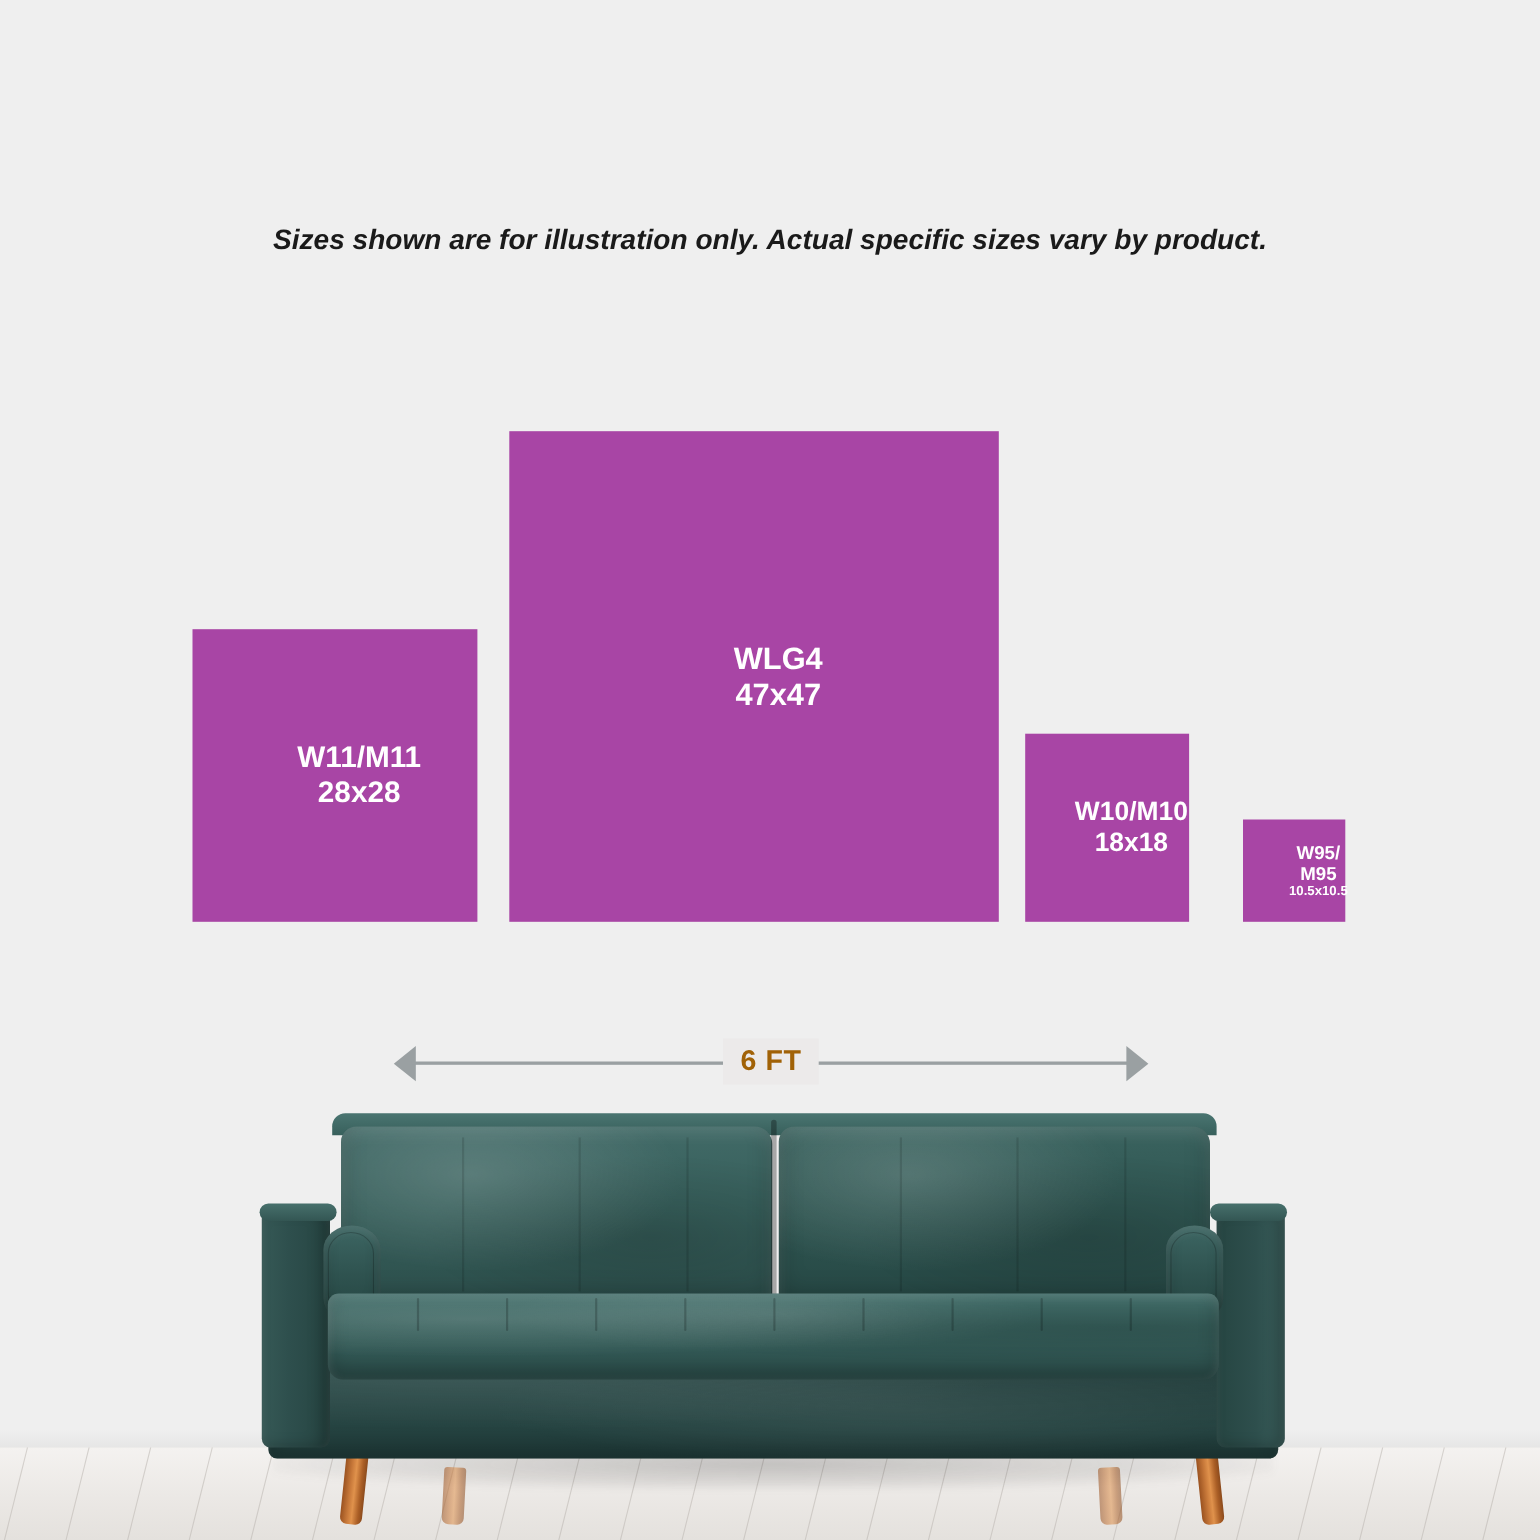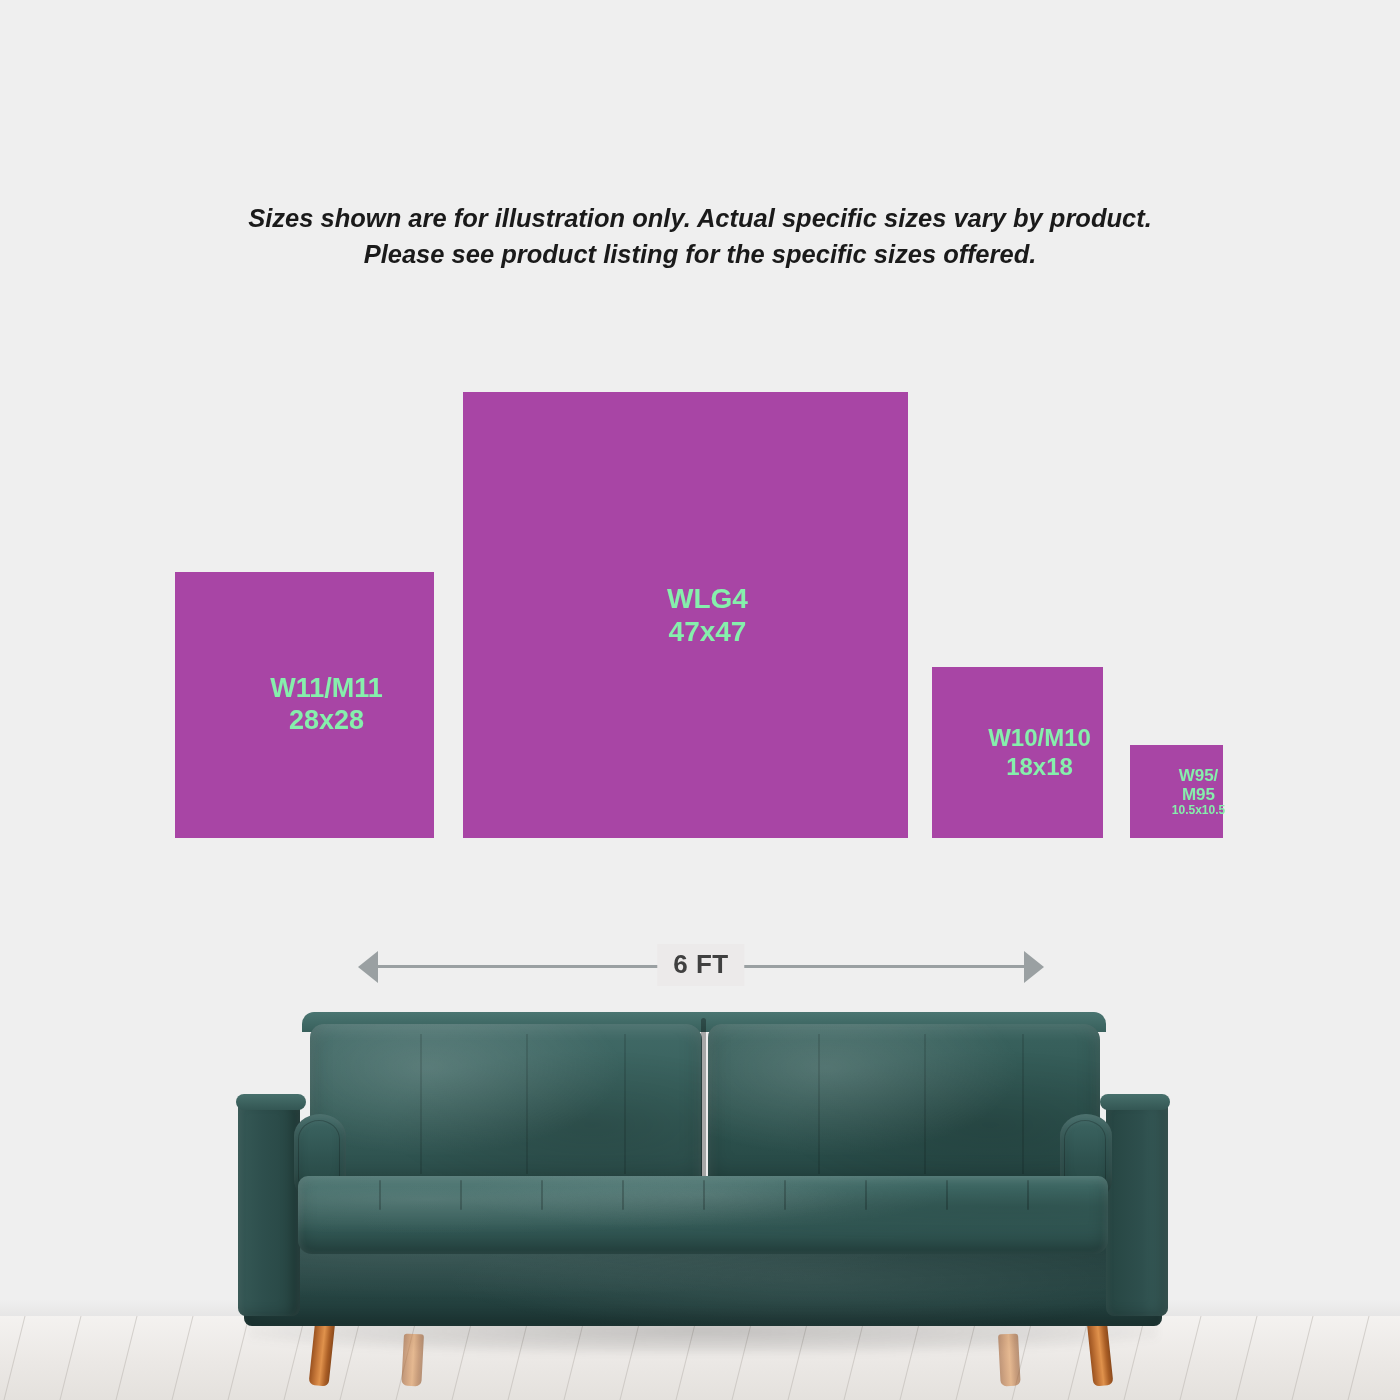--- a/index.html
+++ b/index.html
@@ -26,56 +26,56 @@
     font-size:25.5px;font-weight:bold;font-style:italic;
     line-height:1.42;color:#1a1a1a;
   }
   .subtitle .l2{display:block;}
 
   
   .squares{position:absolute;left:0;top:0;width:1400px;height:900px;}
   .sq{
     position:absolute;
     background:#a845a5;
-    color:#86efac;
+    color:#ffffff;
     display:flex;flex-direction:column;
     align-items:center;justify-content:center;
     text-align:center;
     font-weight:bold;
     line-height:1.18;
     box-sizing:border-box;
     padding-left:44px;
   }
   .sq .code{display:block;}
   .sq .dim{display:block;}
 
   #sq-w11{left:175px;top:572px;width:259px;height:266px;font-size:27px;}
   #sq-wlg4{left:463px;top:392px;width:445px;height:446px;font-size:28px;}
-  #sq-w10{left:932px;top:667px;width:171px;height:171px;font-size:24px;}
+  #sq-w10{left:932px;top:667px;width:149px;height:171px;font-size:24px;}
   #sq-w95{left:1130px;top:745px;width:93px;height:93px;font-size:17px;line-height:1.12;}
   #sq-w95 .dim{font-size:12px;}
 
   
   .measure{position:absolute;left:352px;top:944px;width:698px;height:46px;}
   .measure .line{
     position:absolute;left:22px;top:21px;width:654px;height:3px;
     background:#9aa0a2;
   }
   .measure .head{
     position:absolute;top:7px;width:0;height:0;
     border-top:16px solid transparent;
     border-bottom:16px solid transparent;
   }
   .measure .head.left{left:6px;border-right:20px solid #9aa0a2;}
   .measure .head.right{right:6px;border-left:20px solid #9aa0a2;}
   .measure .badge{
     position:absolute;left:50%;top:0;transform:translateX(-50%);
     background:#eceaea;
     padding:7px 16px 9px 16px;
-    font-size:26px;font-weight:bold;color:#404040;
+    font-size:26px;font-weight:bold;color:#a16207;
     letter-spacing:.5px;line-height:1;
   }
 
   
   .floor{
     position:absolute;left:0;top:1316px;width:1400px;height:84px;
     background:linear-gradient(180deg,#f4f2f0 0%,#ebe8e5 55%,#e4e1dd 100%);
   }
   .floor .plank{
     position:absolute;top:0;height:84px;width:1px;
@@ -210,21 +210,20 @@
   }
 </style>
 </head>
 <body>
 
 <div class="stage">
 
 
   <div class="subtitle">
     <span class="l1">Sizes shown are for illustration only. Actual specific sizes vary by product.</span>
-    <span class="l2">Please see product listing for the specific sizes offered.</span>
   </div>
 
   <div class="squares">
 
     <div class="sq" id="sq-w11">
       <span class="code">W11/M11</span>
       <span class="dim">28x28</span>
     </div>
 
     <div class="sq" id="sq-wlg4">

